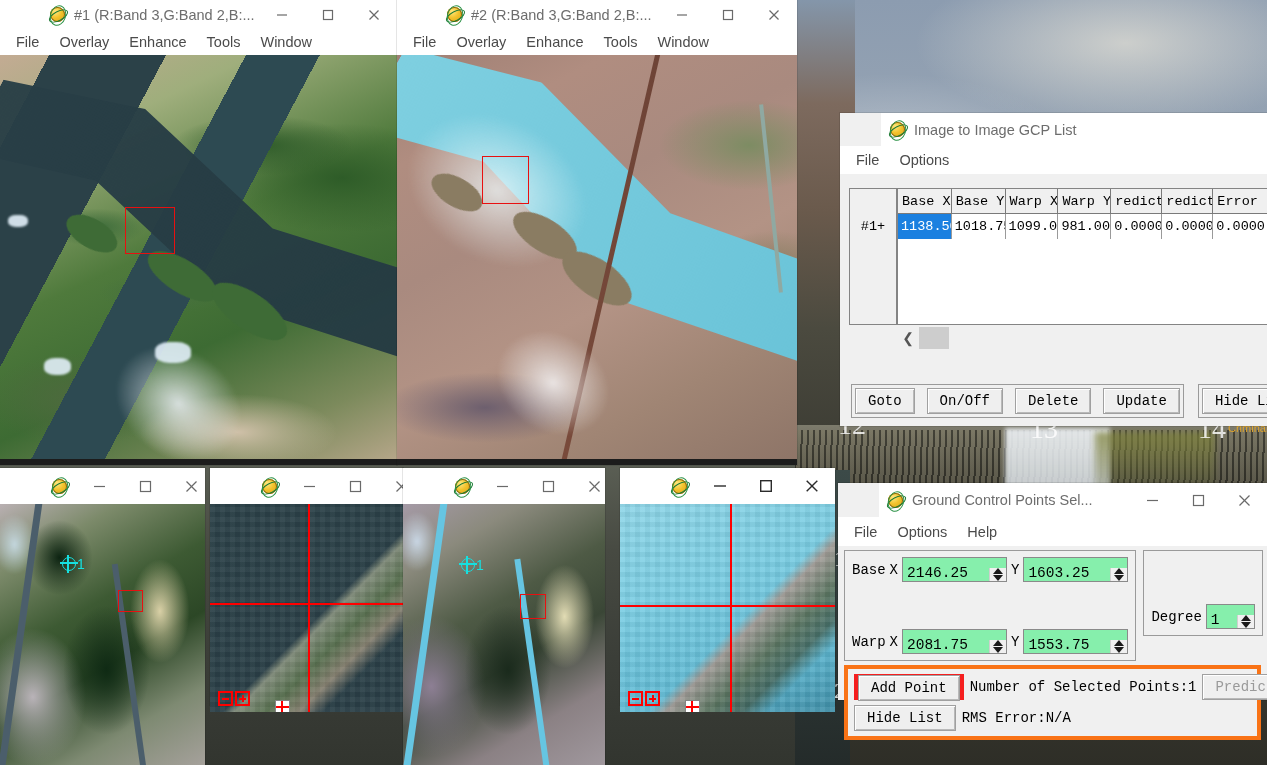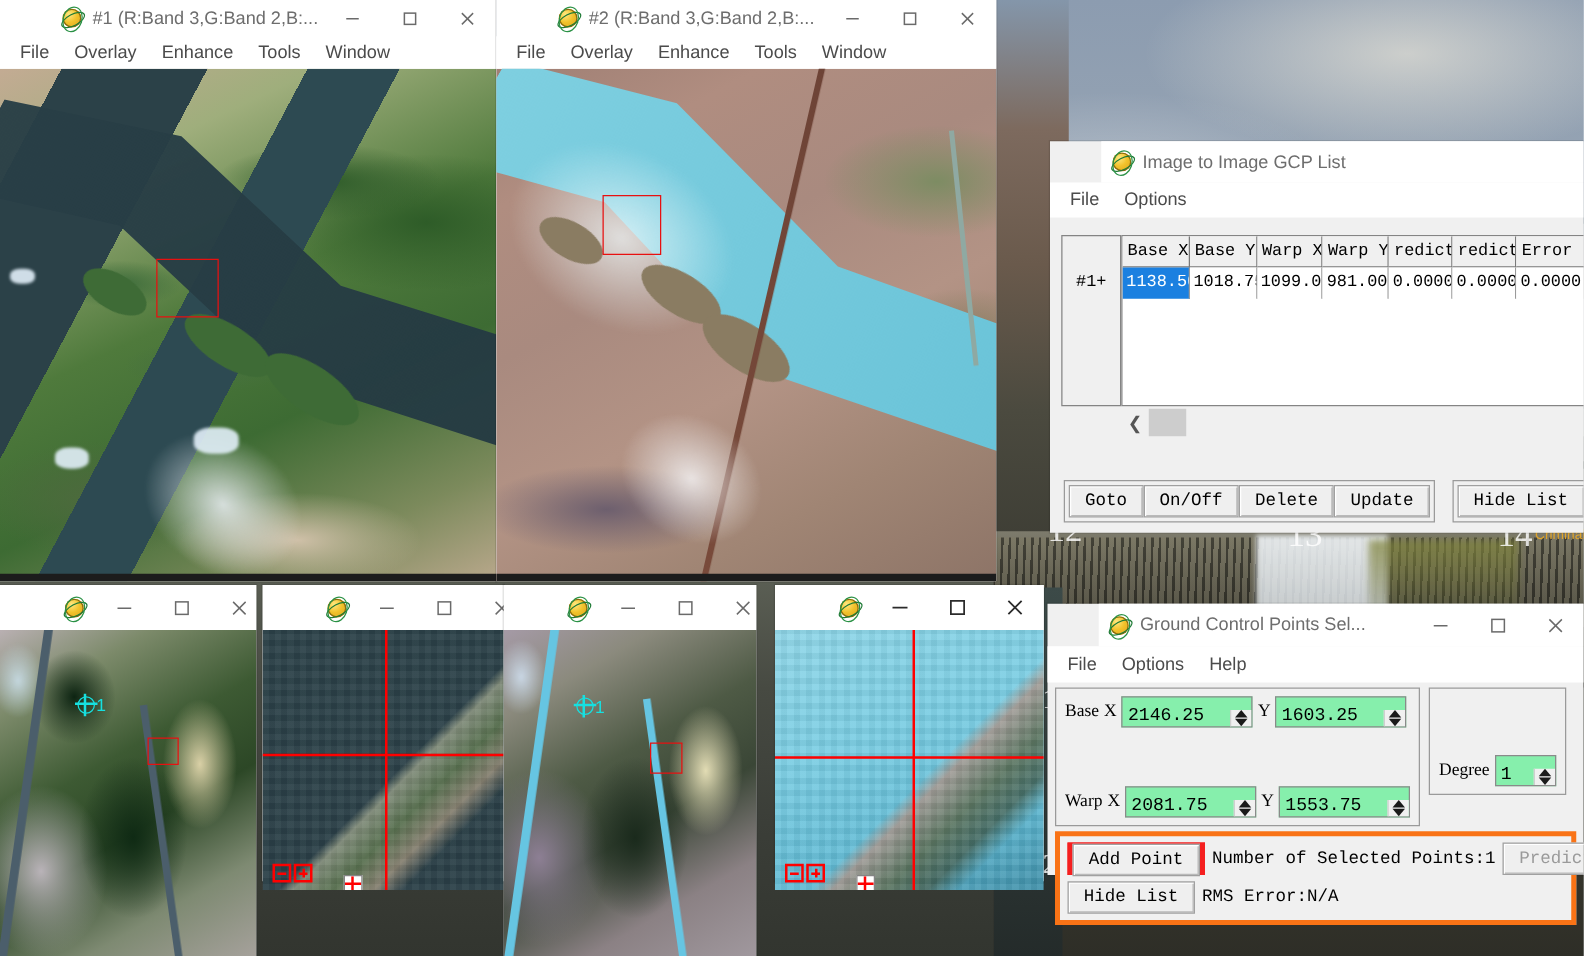--- a/index.html
+++ b/index.html
@@ -349,21 +349,21 @@
   .hscroll .arrow {
     width:22px; text-align:center; color:#555; font-size:14px;
     font-family:"Liberation Sans", sans-serif;
   }
   .hscroll .thumb { width:30px; height:22px; background:#cdcdcd; }
   .btnrow {
     position:absolute; left:0; right:0; bottom:0; height:51px;
     display:flex; align-items:center; background:#f0f0f0;
   }
   .btngrp {
-    border:1px solid #9a9a9a; padding:3px; display:flex; gap:0; background:#f0f0f0;
+    border:1px solid #9a9a9a; padding:3px; display:flex; gap:12px; background:#f0f0f0;
   }
   .mbtn {
     background:#efefef; border:1px solid #a0a0a0;
     box-shadow: inset 1px 1px 0 #ffffff, inset -1px -1px 0 #b9b9b9;
     font-family:"Liberation Mono", monospace; font-size:14px; color:#000;
     padding:4px 12px; white-space:nowrap;
   }
   .mbtn.disabled { color:#9a9a9a; }
 
   
@@ -373,21 +373,21 @@
   }
   #gcpsel .titlebar { background:#fff; height:34px; }
   #gcpsel .menubar  { background:#fff; height:29px; }
   .sel-body { position:absolute; left:0; top:63px; right:0; bottom:0; padding:4px 6px 0 6px; box-sizing:border-box; }
   .coordgrp {
     border:1px solid #9a9a9a; padding:6px 7px; display:inline-block; vertical-align:top; background:#f0f0f0;
   }
   .coordrow { display:flex; align-items:center; margin-bottom:6px; }
   .coordrow:last-child { margin-bottom:0;margin-top:47px; }
   .clab {
-    font-family:Liberation Serif, serif; font-size:14px; color:#000; margin-right:4px; white-space:nowrap;
+    font-family:Liberation Mono, monospace; font-size:14px; color:#000; margin-right:4px; white-space:nowrap;
   }
   .spin {
     display:flex; align-items:flex-end; border:1px solid #8a8a8a; background:#86efac; height:23px;
   }
   .spin .val {
     width:86px; font-family:"Liberation Mono", monospace; font-size:14.5px; color:#000;
     display:flex; align-items:center; padding-left:4px; box-sizing:border-box;
   }
   .spin .arrows {
     width:16px; display:flex; flex-direction:column; align-items:center; justify-content:center;

